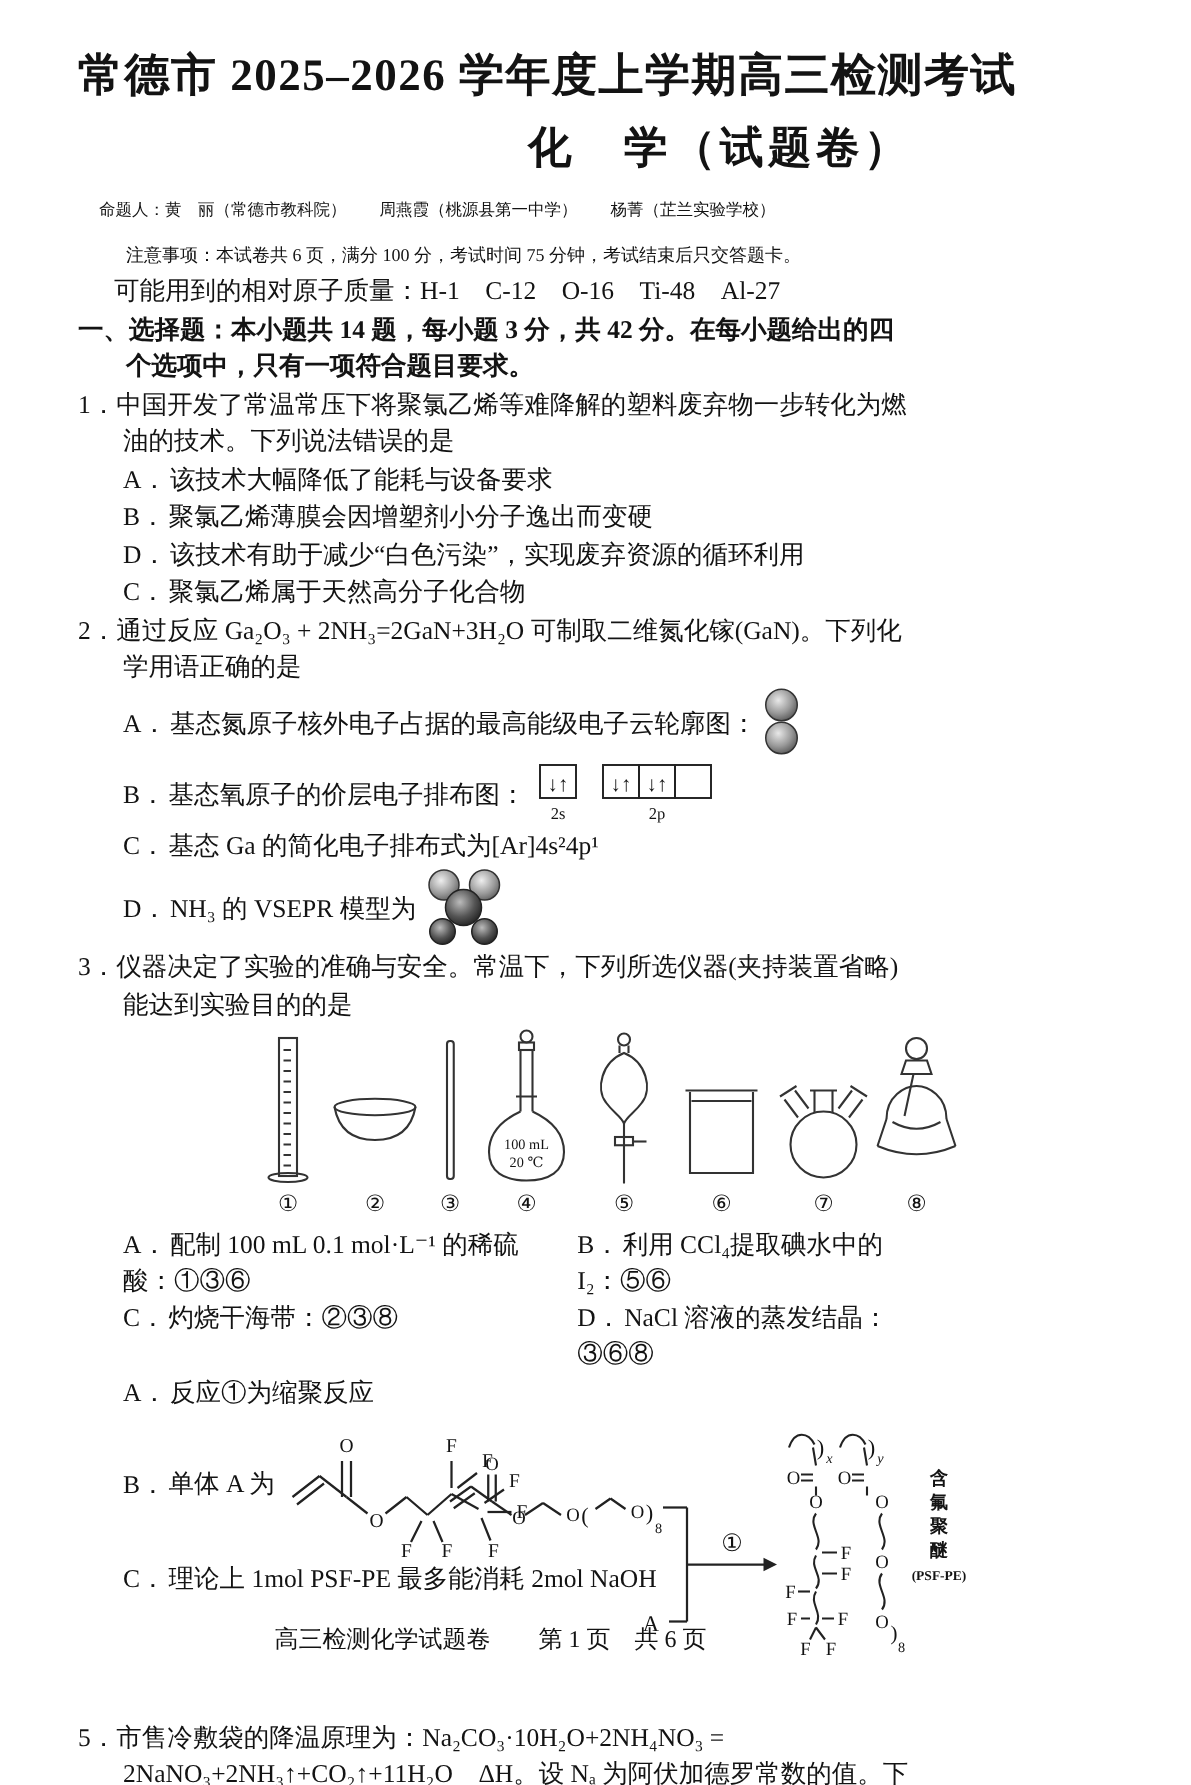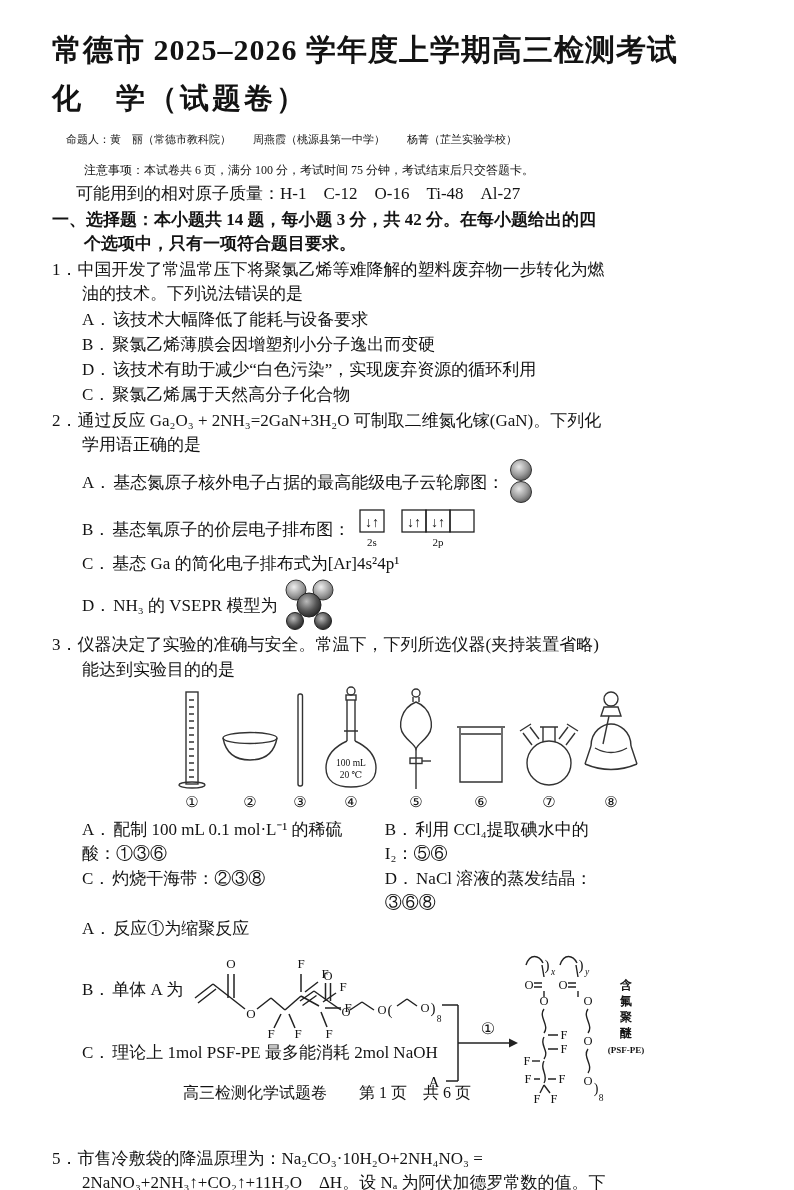--- a/index.html
+++ b/index.html
@@ -4,29 +4,29 @@
 <style>
   html,body{margin:0;padding:0;}
   body{
     width:794px;height:1190px;background:#ffffff;color:#131313;
     font-family:"Liberation Serif","DejaVu Serif",serif;
     font-size:17px;overflow:hidden;
   }
   .page{position:relative;box-sizing:border-box;width:654px;height:1190px;
         padding:30px 46px 0 52px;}
   .t1{font-size:30px;font-weight:bold;text-align:center;letter-spacing:1px;white-space:nowrap;}
-  .t2{font-size:29px;font-weight:bold;text-align:left;margin-top:8px;letter-spacing:3px;}
+  .t2{font-size:29px;font-weight:bold;text-align:right;margin-top:8px;letter-spacing:3px;}
   .authors{margin-top:13px;font-size:11px;padding-left:14px;}
   .notice{margin-top:15px;padding-left:32px;font-size:12px;}
   .masses{margin-top:3px;padding-left:24px;}
   .sec-head{font-weight:bold;margin-top:3px;padding-left:32px;text-indent:-32px;line-height:1.42;}
   .q{margin-top:2px;}
   .q-stem{padding-left:30px;text-indent:-30px;line-height:1.42;}
   .opt{padding-left:30px;line-height:1.42;margin-top:1px;}
-  .optrow{display:flex;font-family:Liberation Serif, serif;}
+  .optrow{display:flex;}
   .optrow .opt.c1{width:55%;}
   .optrow .opt.c2{width:45%;}
   .olabel{margin-right:2px;}
   svg{overflow:visible;}
   .inline-fig{display:inline-block;vertical-align:middle;}
   .fig-porb{vertical-align:-16px;margin-left:4px;}
   .fig-orb{vertical-align:-16px;margin-left:6px;}
   .fig-vsepr{vertical-align:-20px;margin-left:4px;}
   .equip-wrap{margin:4px 0 0 112px;}
   .q4wrap{position:relative;min-height:228px;}

